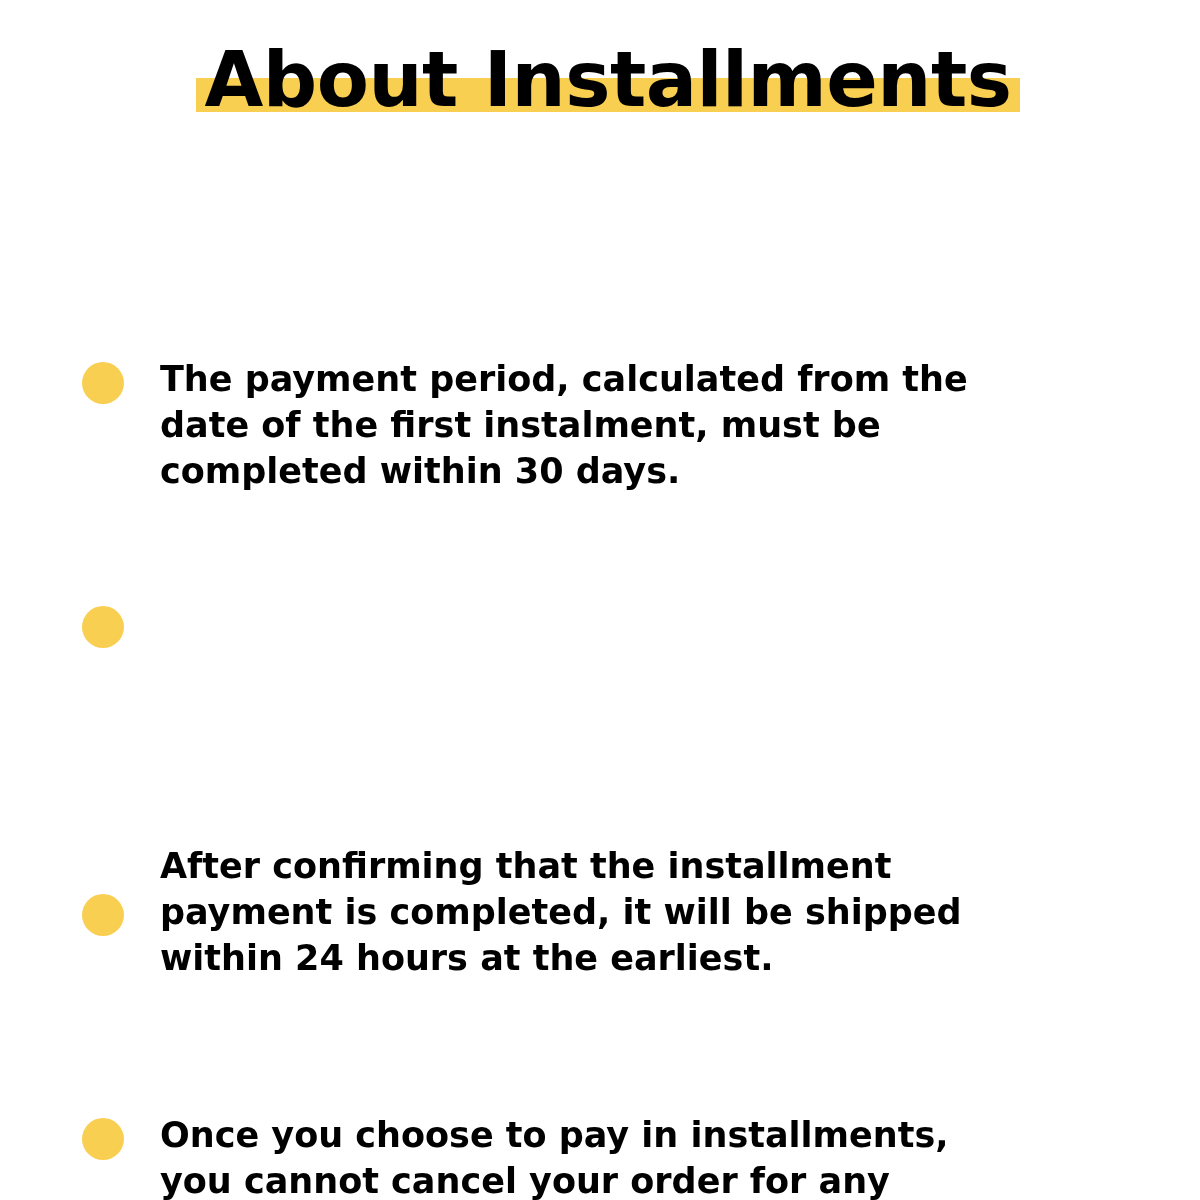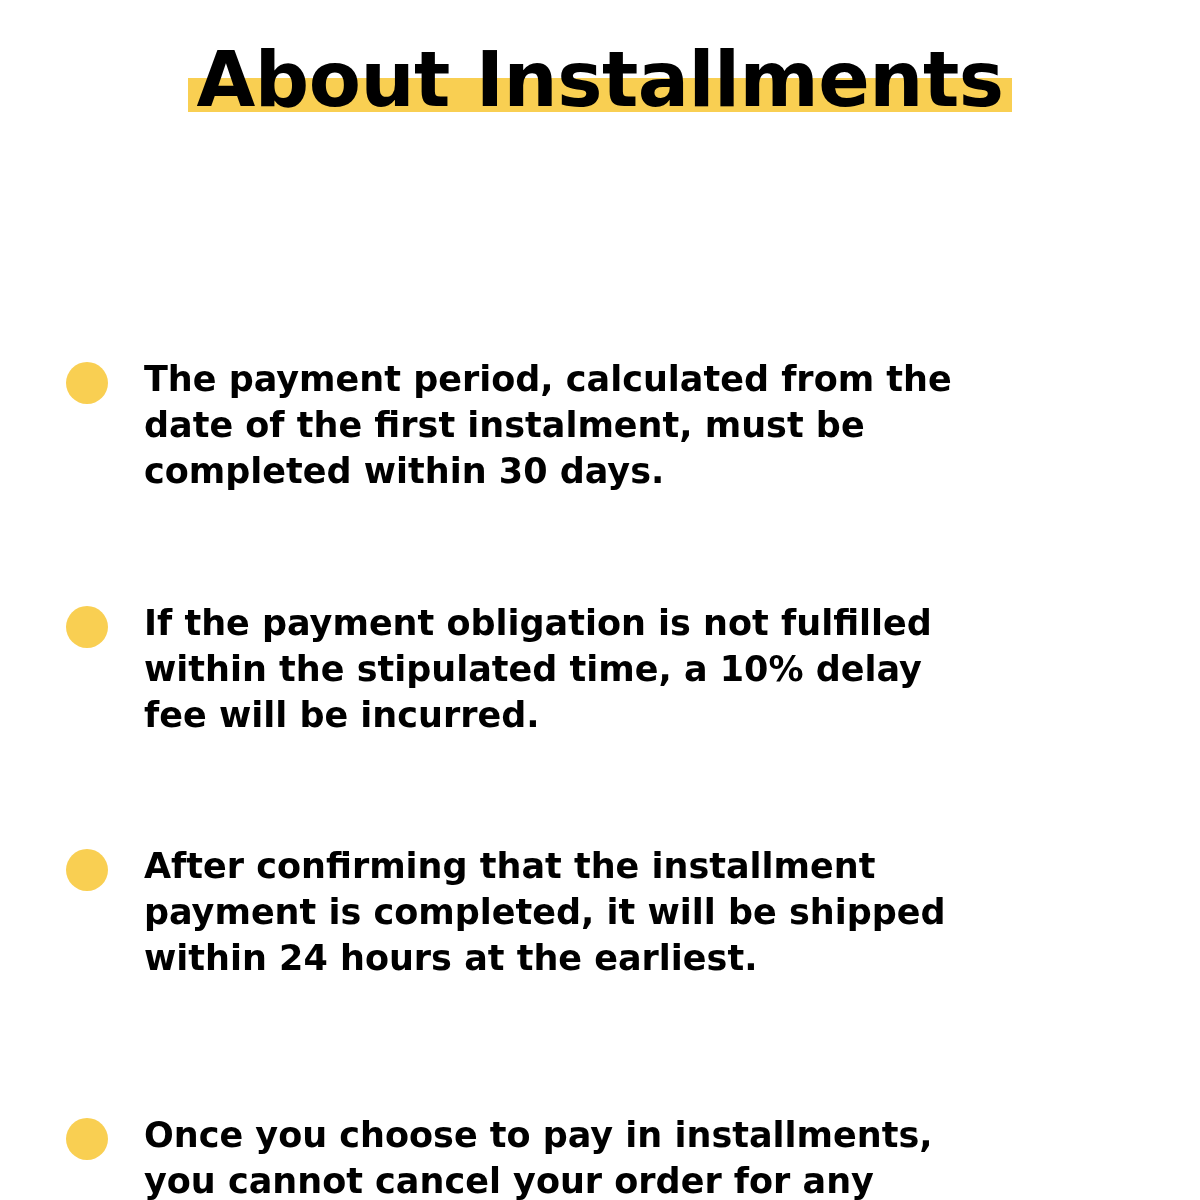--- a/index.html
+++ b/index.html
@@ -11,20 +11,21 @@
     height: 1200px;
     background: #ffffff;
     font-family: "Liberation Sans", sans-serif;
     overflow: hidden;
   }
   .page {
     position: relative;
     width: 1200px;
     height: 1200px;
     box-sizing: border-box;
+    padding-left: 16px;
   }
   
   .title-wrap {
     position: relative;
     width: 100%;
     height: 160px;
     display: flex;
     align-items: flex-start;
     justify-content: center;
   }
@@ -83,21 +84,21 @@
     font-family: "DejaVu Sans", sans-serif;
     font-weight: bold;
     font-size: 35px;
     line-height: 1.32;
     color: #000000;
     max-width: 830px;
   }
 
   .item-0 { top: 196px; }
   .item-1 { top: 440px; }
-  .item-2 { top: 683px; }
+  .item-2 { top: 683px; align-items: center; }
   .item-3 { top: 952px; }
 </style>
 </head>
 <body>
 
 <div class="page">
 
   <div class="title-wrap">
     <div class="title-inner">
       <div class="title-highlight"></div>
@@ -107,21 +108,20 @@
 
   <ul class="bullet-list">
 
     <li class="bullet-item item-0">
       <span class="bullet-dot"></span>
       <span class="bullet-text">The payment period, calculated from the date of the first instalment, must be completed within 30 days.</span>
     </li>
 
     <li class="bullet-item item-1">
       <span class="bullet-dot"></span>
-      <span class="bullet-text">If the payment obligation is not fulfilled within the stipulated time, a 10% delay fee will be incurred.</span>
     </li>
 
     <li class="bullet-item item-2">
       <span class="bullet-dot"></span>
       <span class="bullet-text">After confirming that the installment payment is completed, it will be shipped within 24 hours at the earliest.</span>
     </li>
 
     <li class="bullet-item item-3">
       <span class="bullet-dot"></span>
       <span class="bullet-text">Once you choose to pay in installments, you cannot cancel your order for any reason.</span>

